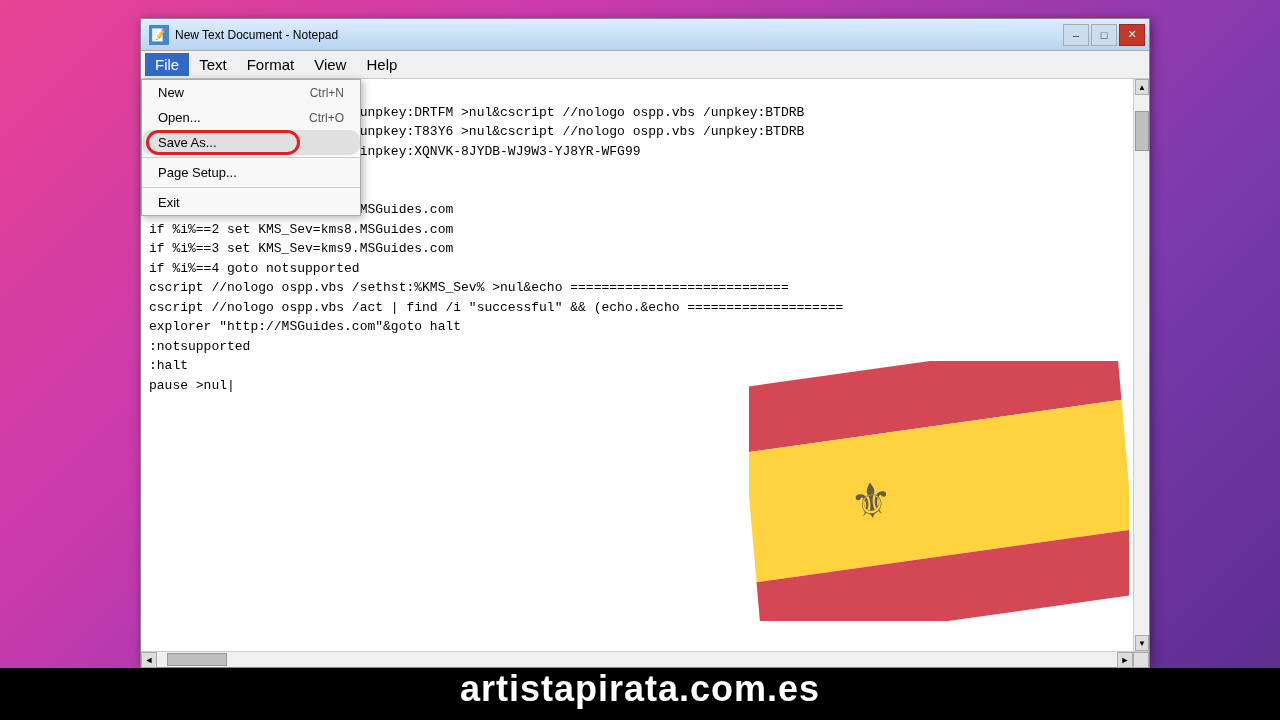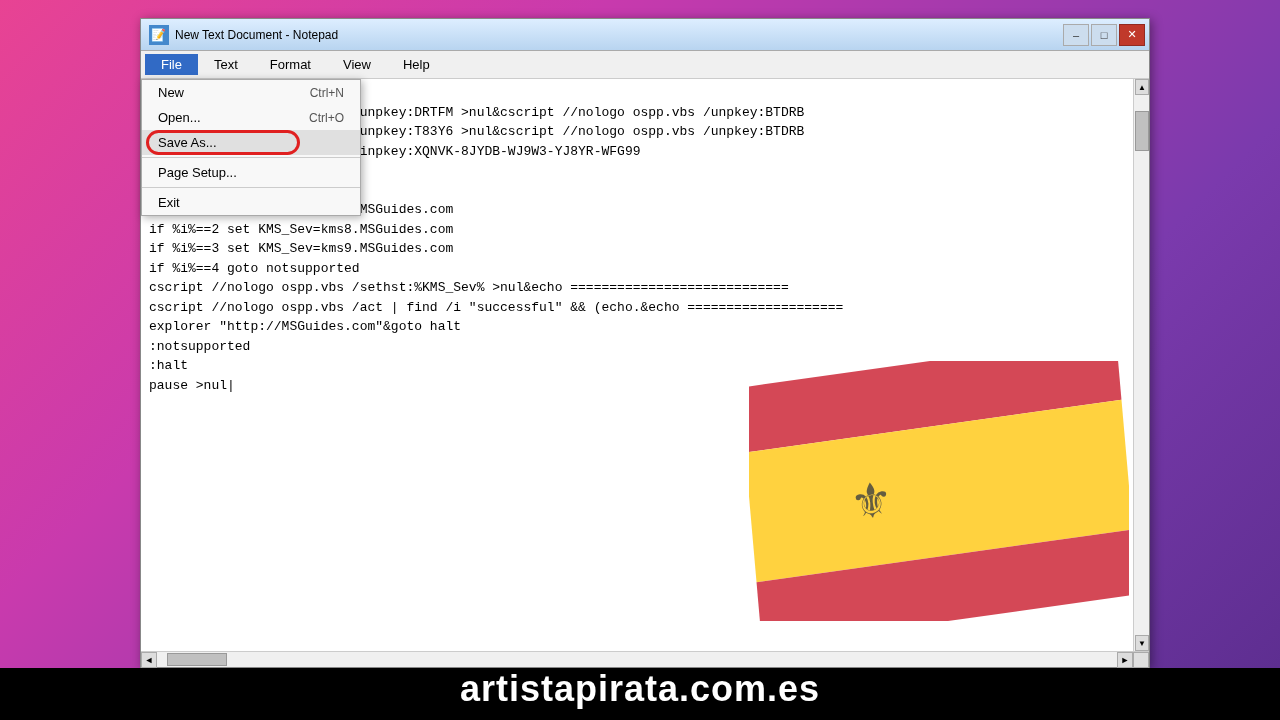--- a/index.html
+++ b/index.html
@@ -108,22 +108,22 @@
       height: 28px;
       display: flex;
       align-items: center;
       padding: 0 4px;
       border-bottom: 1px solid #ccc;
       flex-shrink: 0;
       position: relative;
     }
 
     .menu-item {
-      padding: 3px 16px;
-      font-size: 13px;
+      padding: 3px 10px;
+      font-size: 15px;
       color: #000;
       cursor: pointer;
     }
 
     .menu-item:hover, .menu-item.active {
       background: #316ac5;
       color: #fff;
     }
 
     .menu-item.active {
@@ -160,20 +160,21 @@
 
     .dropdown-separator {
       height: 1px;
       background: #ccc;
       margin: 2px 0;
     }
 
     
     .save-as-item {
       position: relative;
+      border-radius: 10px;
     }
 
     .save-as-item::before {
       content: '';
       position: absolute;
       left: 4px;
       top: 0;
       right: 60px;
       bottom: 0;
       border: 3px solid #e02020;

